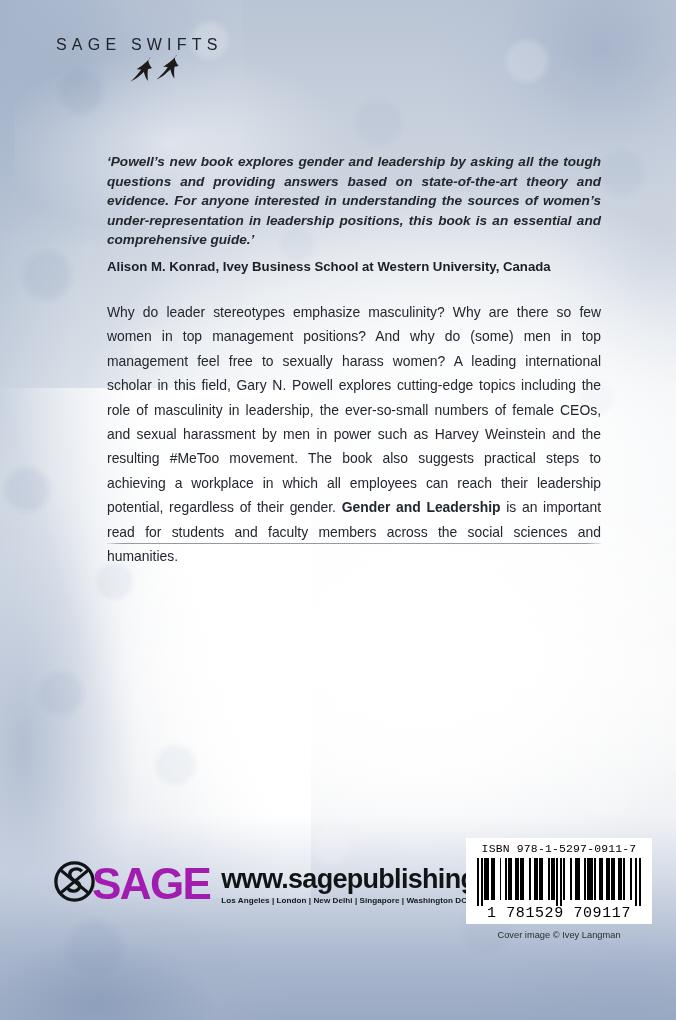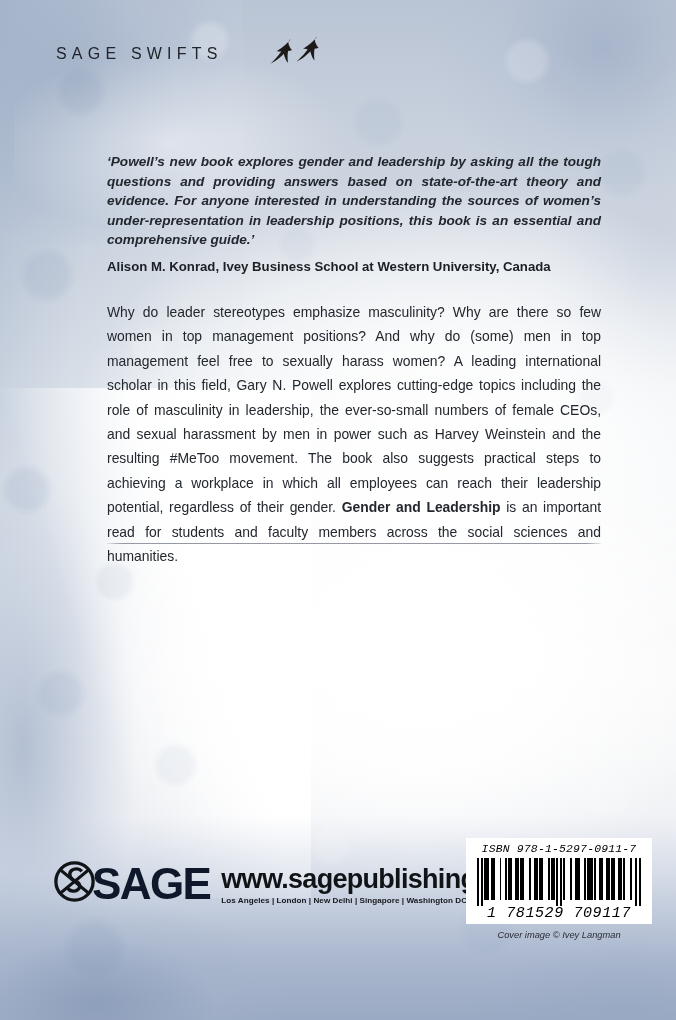--- a/index.html
+++ b/index.html
@@ -180,21 +180,21 @@
       rgba(255,255,255,1) 100%);
   }
 
   
   .content { position:absolute; inset:0; }
 
   
   #series-header {
     position:absolute;
     left:56px; top:36px;
-    display:flex; align-items:center;
+    display:flex; align-items:center;flex-direction:column;
   }
   #series-title {
     font-size:16px;
     font-weight:400;
     letter-spacing:5.2px;
     color:#20242b;
     white-space:nowrap;
   }
   #swifts-mark {
     margin-left:26px;
@@ -263,21 +263,21 @@
   #sage-wordmark {
     display:flex; align-items:center;
     color:#111417;
   }
   #sage-text {
     font-family:"Liberation Sans", sans-serif;
     font-weight:700;
     font-size:44px;
     letter-spacing:-1.6px;
     line-height:44px;
-    color:#0f172a;
+    color:#a21caf;
     margin-left:-3px;
   }
   #sage-url-block {
     margin-left:11px;
     padding-top:4px;
   }
   #sage-url {
     font-weight:700;
     font-size:27px;
     line-height:29px;
@@ -293,21 +293,20 @@
     color:#15181c;
     white-space:nowrap;
     margin-top:1px;
   }
 
   
   #barcode-block {
     position:absolute;
     left:466px; top:838px;
     width:186px;
-    font-style:italic;
   }
   #barcode-panel {
     background:#ffffff;
     padding:5px 7px 2px 7px;
     width:186px;
   }
   #isbn-text {
     font-family:"Liberation Mono", monospace;
     font-size:11.4px;
     letter-spacing:0.2px;

